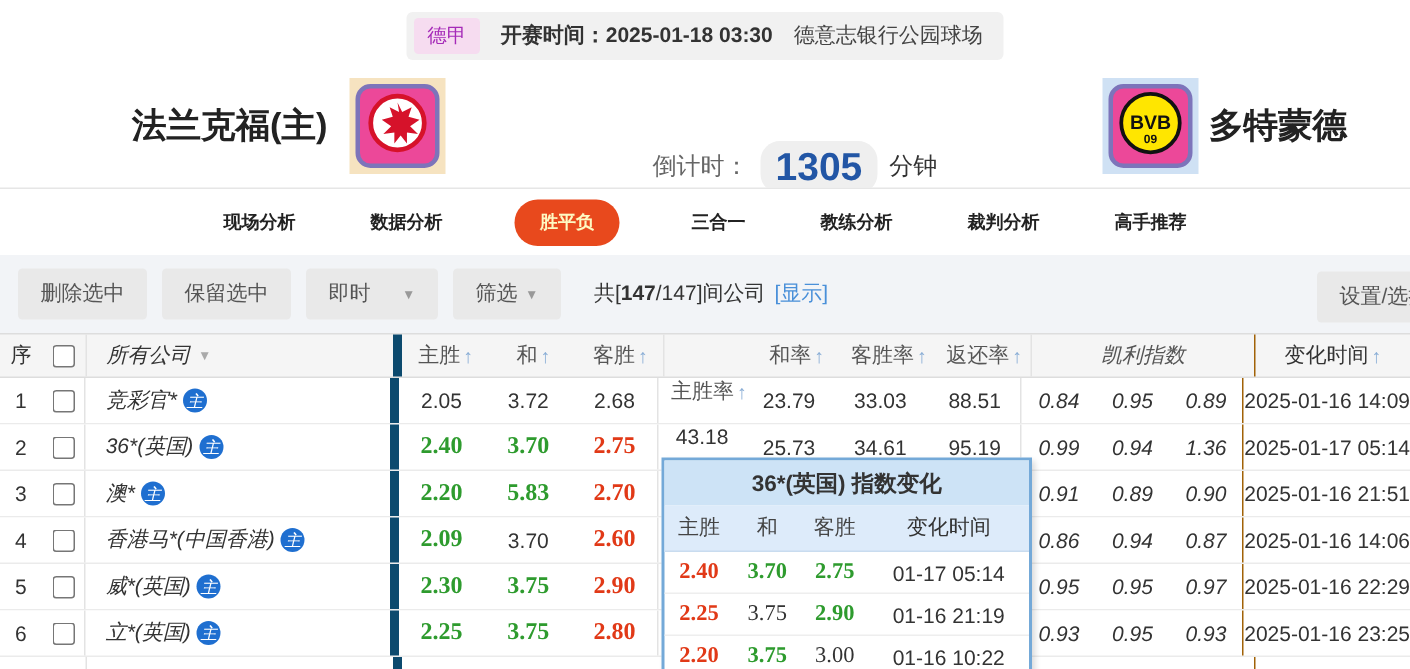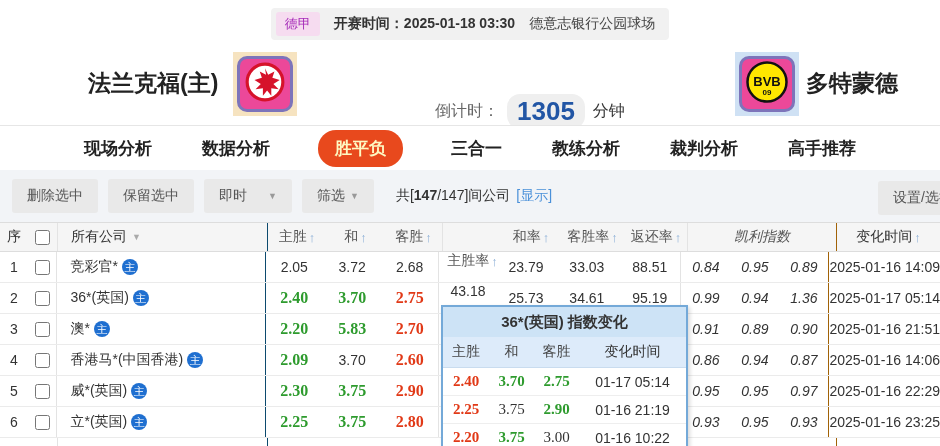--- a/index.html
+++ b/index.html
@@ -20,41 +20,41 @@
   .logo-box.home { left:233px; background:#f6e3c0; }
   .logo-box.away { left:735px; background:#cfe1f4; }
   .logo-inner { width:100%; height:100%; background:#ec4899; border:3px solid #7d74ba; border-radius:10px; display:flex; align-items:center; justify-content:center; }
   .countdown { position:absolute; left:435px; top:70px; display:flex; align-items:center; gap:8px;margin-top:24px; }
   .cd-label { color:#666; font-size:16px; }
   .cd-value { background:#efefef; border-radius:13px; padding:2px 10px; font-size:26px; font-weight:bold; color:#2256a5; }
   .cd-unit { color:#333; font-size:16px; }
 
   
   .tabs-wrap { position:absolute; top:125px; left:0; width:100%; height:45px; border-top:1px solid #e6e6e6; background:#fff; display:flex; align-items:center; justify-content:center; gap:46px; }
-  .tab { font-size:17px; font-weight:bold; color:#222; cursor:pointer; padding:7px 2px; white-space:nowrap; }
+  .tab { font-size:12px; font-weight:bold; color:#222; cursor:pointer; padding:7px 2px; white-space:nowrap; }
   .tab.active { background:#e8491d; color:#fef9c3; padding:7px 17px; border-radius:18px; }
 
   
   .toolbar { position:absolute; top:170px; left:0; width:100%; height:52px; background:#f2f4f7; display:flex; align-items:center; padding-left:12px; font-size:14px; }
   .tb-btn { background:#e9e9e9; border:none; color:#555; font-size:14px; padding:8px 15px; border-radius:3px; margin-right:10px; cursor:pointer; font-family:inherit; white-space:nowrap; }
   .tb-drop { display:flex; align-items:center; gap:18px; }
   .tb-drop .caret { color:#999; font-size:9px; }
   .tb-count { margin-left:12px; color:#333; }
   .tb-count b { font-weight:bold; }
   .tb-link { color:#4a90d9; margin-left:6px; cursor:pointer; text-decoration:none; }
   .tb-settings { position:absolute; left:878px; top:11px; }
 
   
   .grid { position:absolute; top:222px; left:0; width:940px; font-size:14px; }
   .grow { display:flex; align-items:center; height:31px; border-bottom:1px solid #ebebeb; background:#fff; }
   .ghead { height:30px; background:#f5f5f5; border-top:1px solid #ddd; border-bottom:1px solid #ddd; color:#555; }
   .cell { display:flex; align-items:center; justify-content:center; height:100%; white-space:nowrap; }
   .c-seq { width:28px; color:#333; }
   .c-check { width:30px; border-right:1px solid #e3e3e3; }
-  .c-company { width:210px; justify-content:flex-start; padding-left:13px; border-right:1px solid #0c4a6e; color:#333; }
+  .c-company { width:210px; justify-content:flex-start; padding-left:13px; border-right:6px solid #0c4a6e; color:#333;font-style:italic; }
   .c-home { width:58px; } .c-draw { width:59px; } .c-away { width:58px; border-right:1px solid #e3e3e3; }
   .c-hr { width:59px;margin-top:48px; } .c-dr { width:58px; } .c-ar { width:65px; } .c-rr { width:63px; border-right:1px solid #e3e3e3; }
   .c-kelly { width:149px; border-right:1px solid #a16207;font-style:italic; }
   .c-kelly span { width:49px; text-align:center; color:#333; }
   .c-time { flex:1; color:#333; }
   .arr { color:#8aaed6; margin-left:2px; font-size:13px; }
   .caret-sm { color:#aaa; font-size:9px; margin-left:5px; }
   input[type=checkbox] { width:15px; height:15px; cursor:pointer; }
   .rate { color:#333; }
   .odd { font-family:"Liberation Serif", serif; font-size:16px; }

